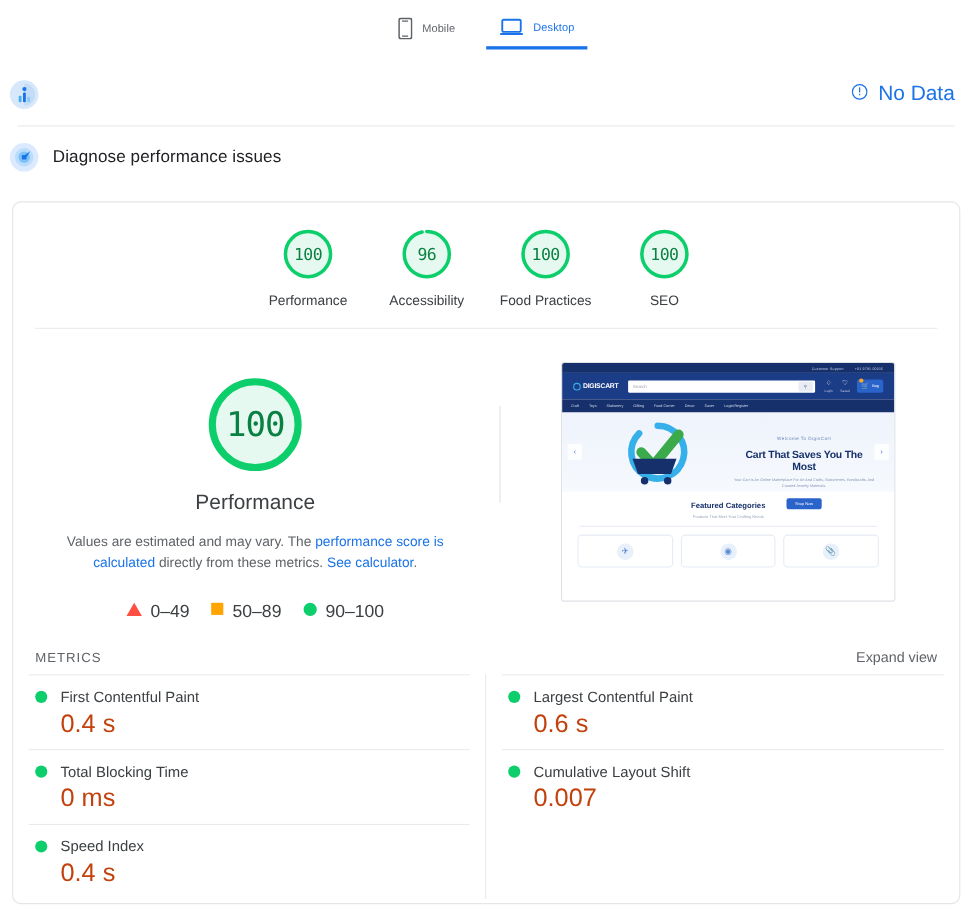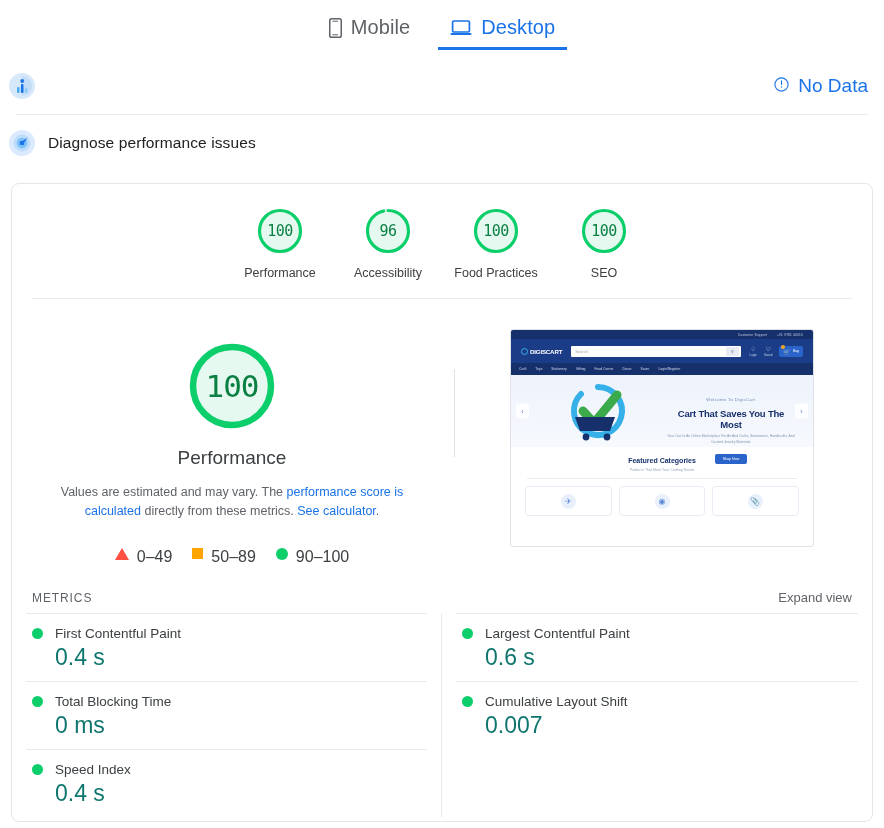--- a/index.html
+++ b/index.html
@@ -32,21 +32,21 @@
   }
   .device-tab.active { color: #1a73e8; }
   .device-tab.active::after {
     content: "";
     position: absolute;
     left: -10px; right: -10px; bottom: 0;
     height: 3px;
     background: #1a73e8;
   }
   .device-tab .ic { display: flex; align-items: center; }
-  .device-tab .tab-label { font-size: 20px; letter-spacing: .1px; }
+  .device-tab .tab-label { font-size: 10px; letter-spacing: .1px; }
 
   
   .section-row {
     display: flex;
     align-items: center;
     padding: 0 16px 0 8px;
     height: 56px;
   }
   .section-row .badge-icon {
     width: 28px; height: 28px;
@@ -325,21 +325,21 @@
   }
   .metric-name {
     display: flex; align-items: center; gap: 12px;
     font-size: 13.5px; color: #3c4043;
   }
   .m-dot {
     width: 11px; height: 11px; border-radius: 50%;
     background: #0cce6b; flex: 0 0 11px;
   }
   .metric-val {
-    font-size: 23px; color: #0f766e;
+    font-size: 23px; color: #c2410c;
     margin-top: 3px; padding-left: 23px; font-weight: 400;
   }
 </style>
 </head>
 <body>
 
 <div class="device-tabs">
   <div class="device-tab">
     <span class="ic">
       <svg width="13" height="20" viewBox="0 0 13 20">

